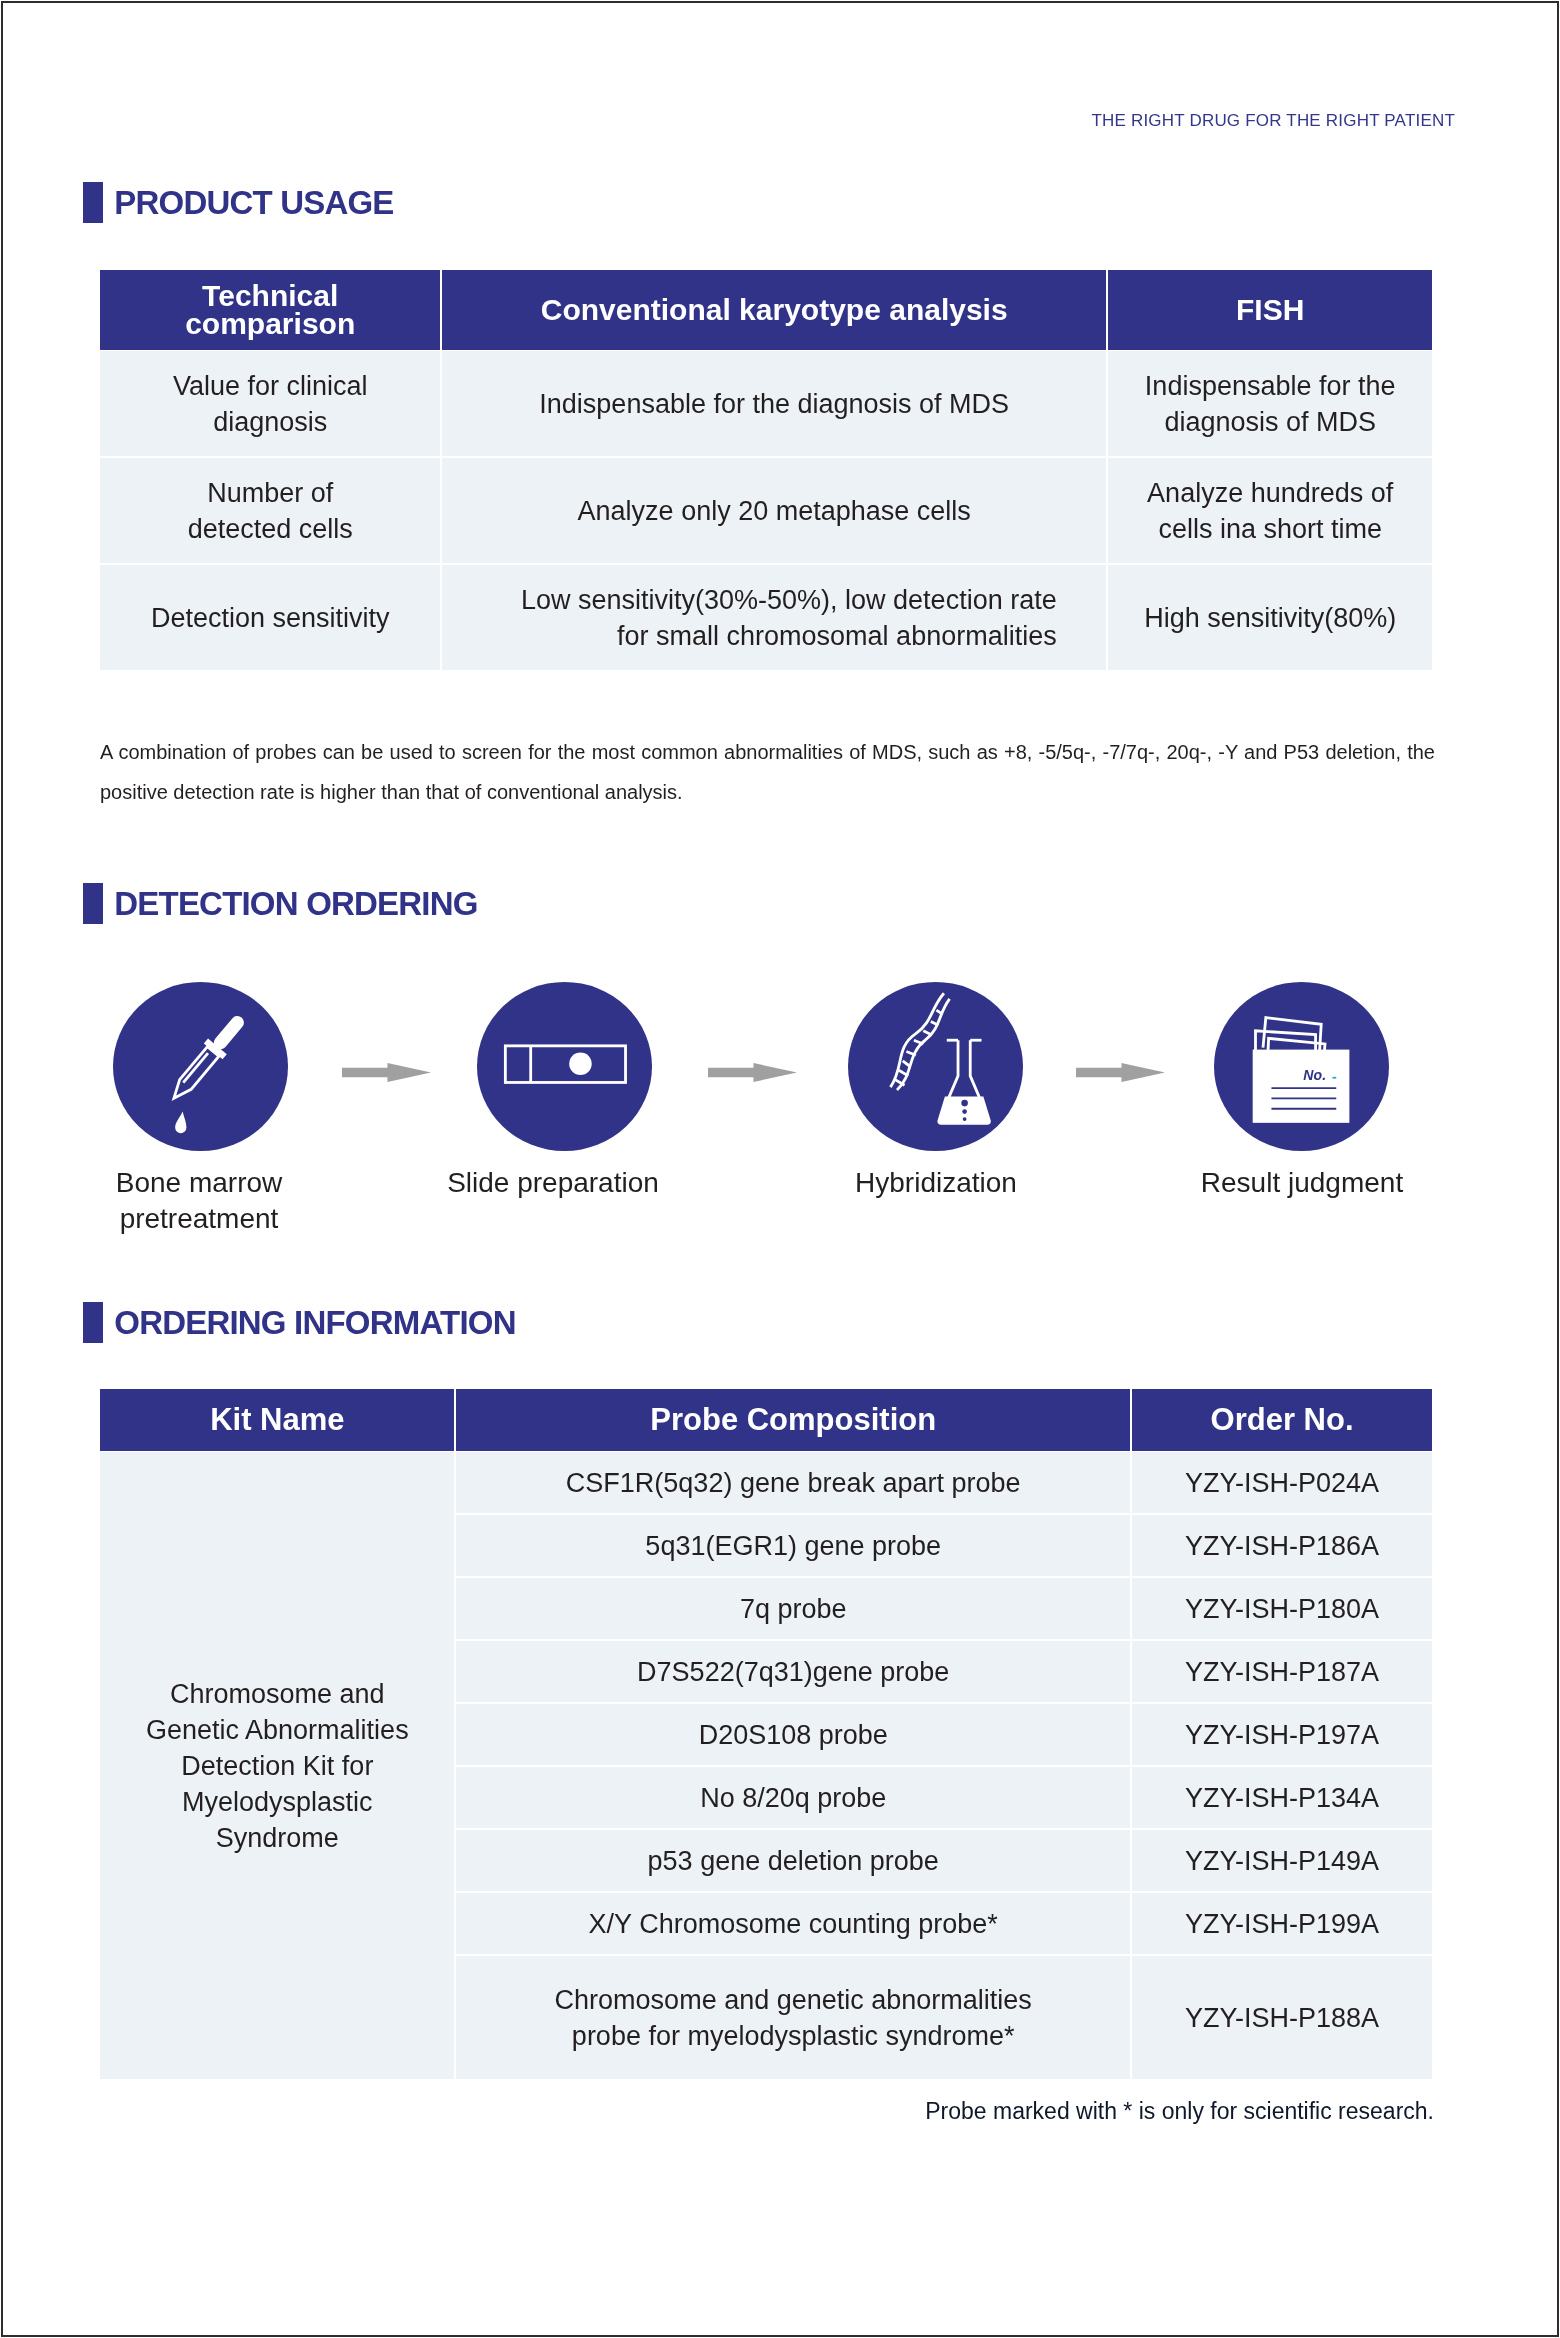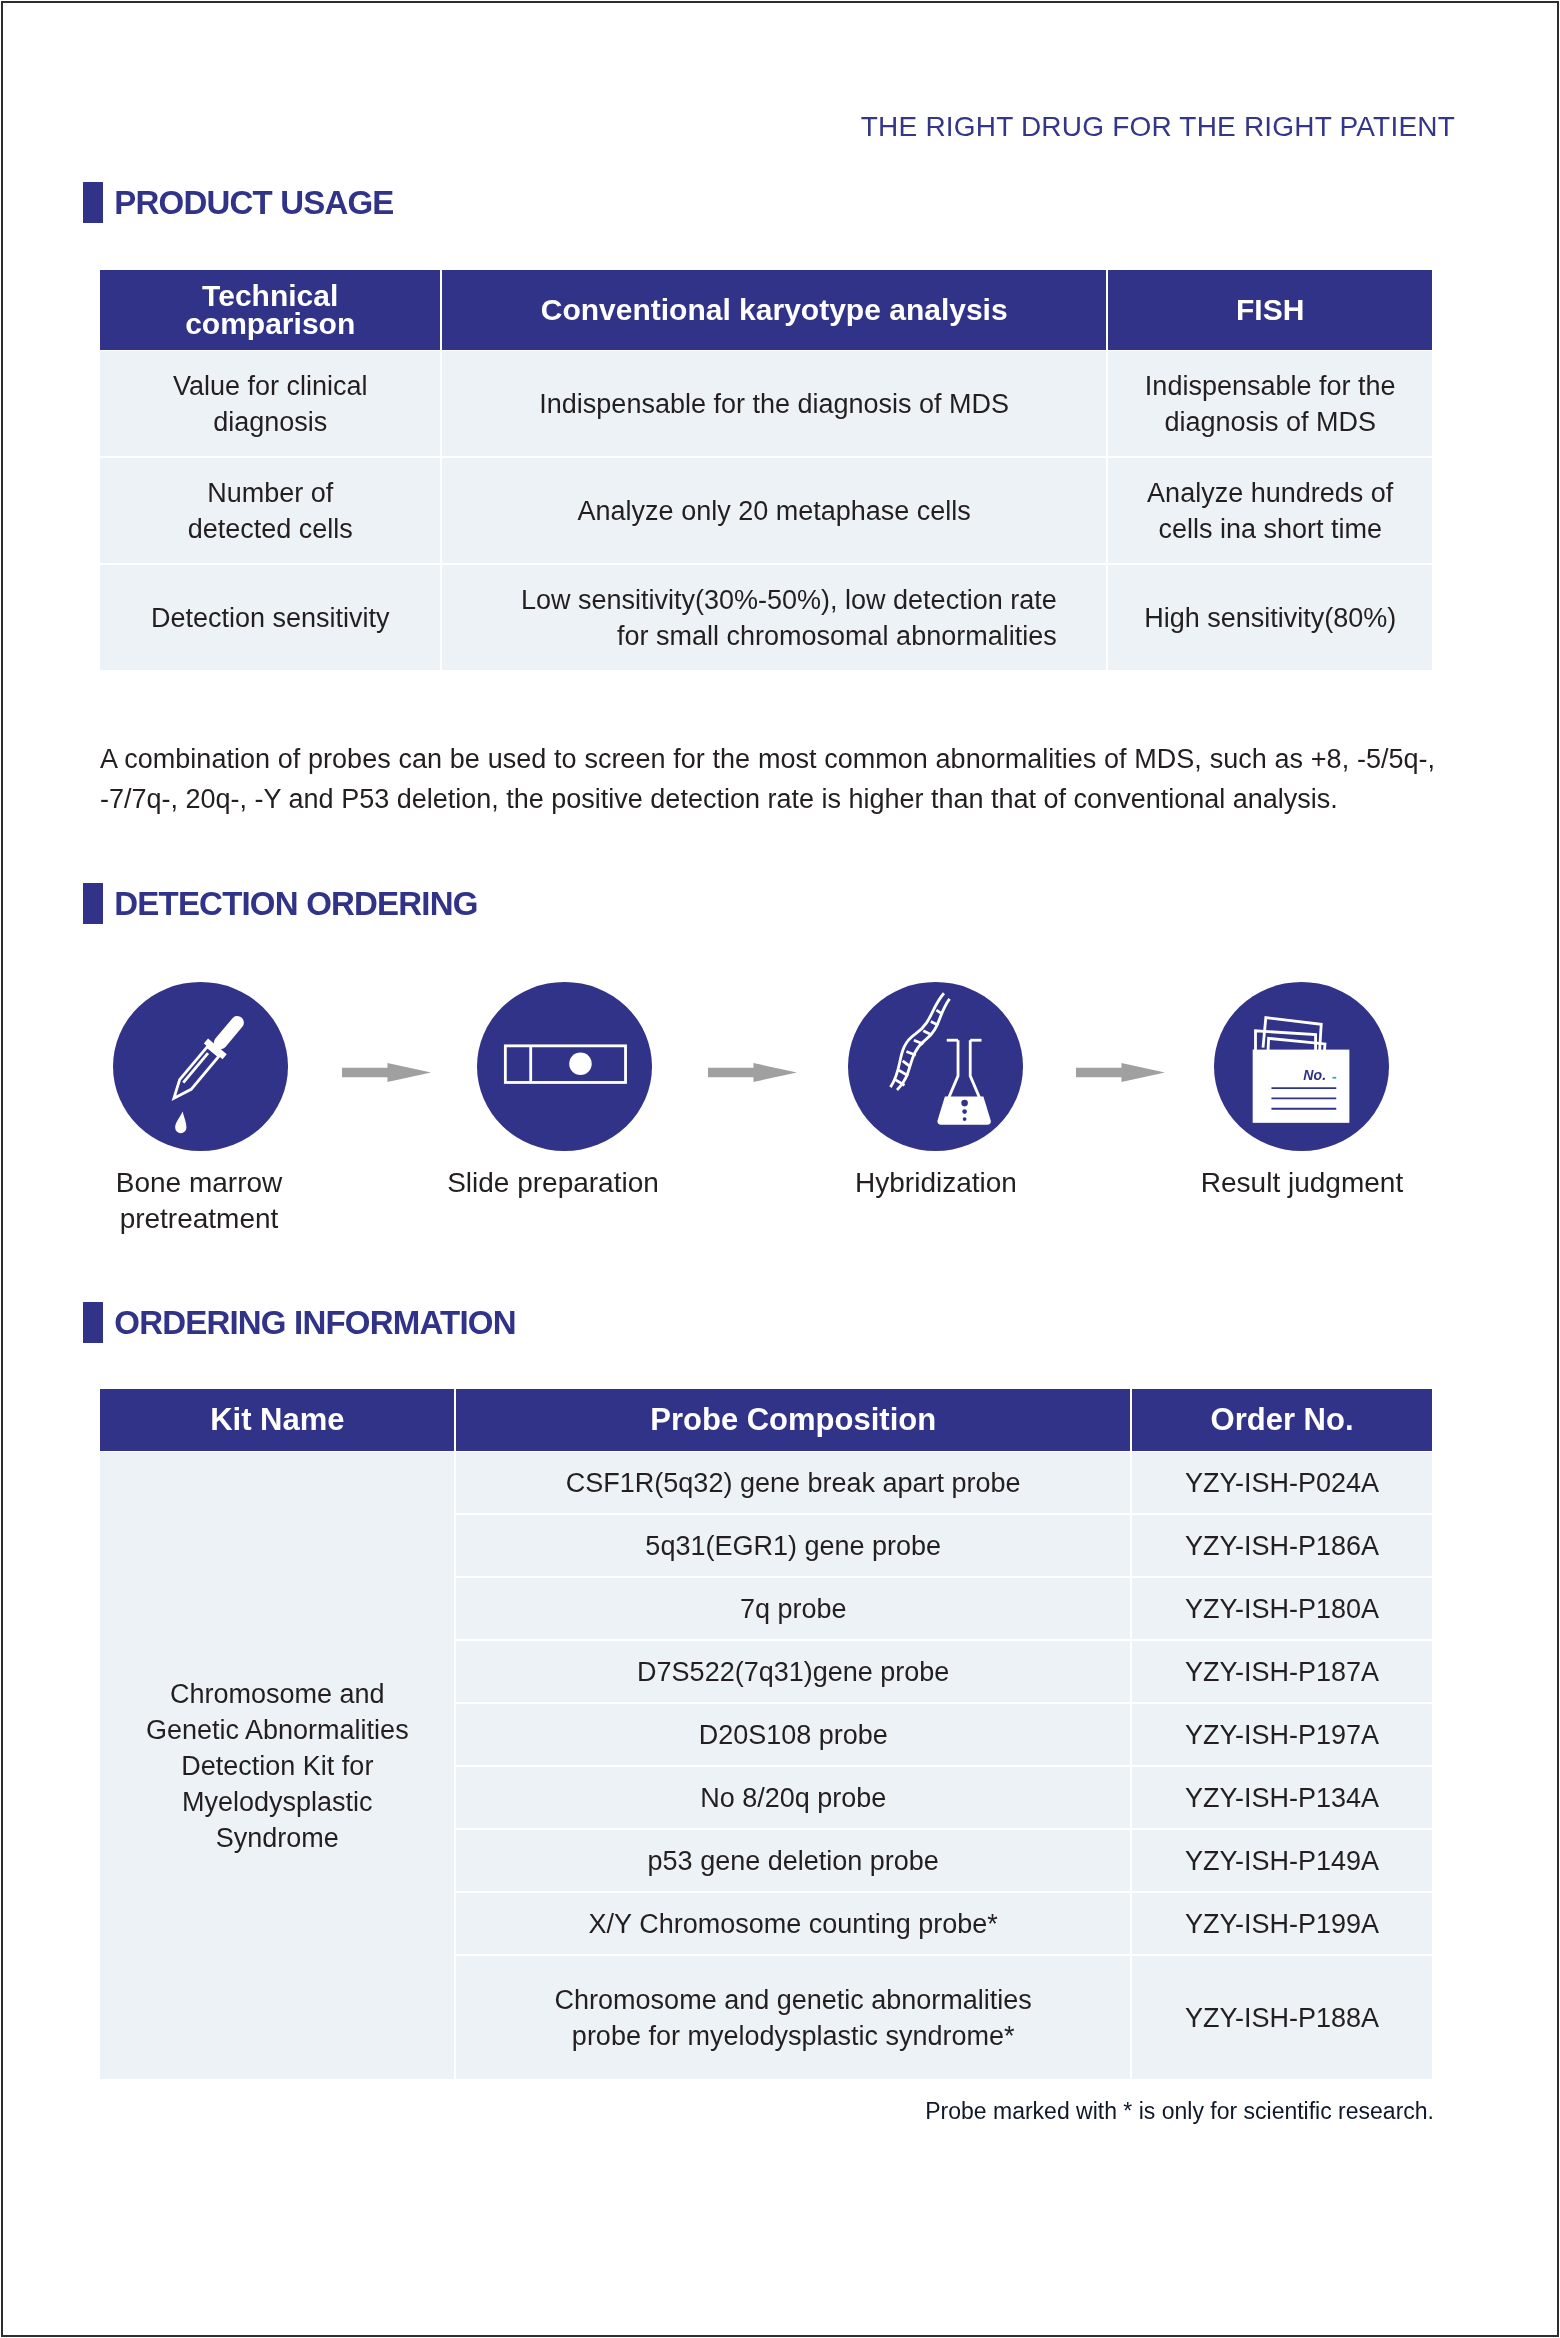--- a/index.html
+++ b/index.html
@@ -1,34 +1,34 @@
 <!DOCTYPE html>
 <html style="font-size:15px"><head>
 <meta charset="utf-8">
 <style>
   html, body { margin:0; padding:0; background:#ffffff; }
   body { width:1560px; height:2339px; position:relative; overflow:hidden;
          font-family:"Liberation Sans", sans-serif; color:#231f20; }
   .page-frame { position:absolute; left:0.9px; top:0.9px; width:1554px; height:2332px;
                 border:2.8px solid #2f2c2d; box-sizing:content-box; }
-  .tagline { position:absolute; right:105px; top:111px; font-size:28px; color:#34368a;
+  .tagline { position:absolute; right:105px; top:111px; font-size:17px; color:#34368a;
              letter-spacing:0.2px; white-space:nowrap; }
   .section-heading { position:absolute; left:83px; height:41px; display:flex; align-items:center; }
   .section-heading .bar { width:20px; height:41px; background:#303388; margin-right:11.3px; }
   .section-heading .title { font-size:33px; font-weight:bold; color:#303388; letter-spacing:-0.8px; white-space:nowrap; }
 
   table.grid { position:absolute; left:101px; border-collapse:separate; border-spacing:2.8px 0; table-layout:fixed; margin-left:-2.8px; }
   table.grid th { background:#303388; color:#ffffff; font-weight:bold; text-align:center; vertical-align:middle; padding:0 5.6px; }
   table.grid td { background:#ecf2f5; text-align:center; vertical-align:middle; padding:0 7.5px; border-bottom:2.8px solid #ffffff; color:#231f20; }
 
   #usage-table { top:270px; width:1336px; }
   #usage-table th { height:80px; font-size:30px; line-height:28px; border-bottom:1.9px solid #ffffff; }
   #usage-table td { height:105px; font-size:27px; line-height:36px; }
 
-  .paragraph { position:absolute; left:100px; top:712px; width:1335px; font-size:27px; line-height:40px;
+  .paragraph { position:absolute; left:100px; top:712px; width:1335px; font-size:20px; line-height:40px;
                text-align:justify; text-align-last:left; color:#231f20; }
 
   .step-circle { position:absolute; width:175px; height:169px; border-radius:50%; background:#303388; top:982px;font-style:italic; }
   .step-circle svg { position:absolute; left:0; top:0; width:175px; height:169px; }
   .step-label { position:absolute; top:1165px; width:282px; text-align:center; font-size:28px; line-height:36px; color:#231f20; }
   .arrow { position:absolute; top:1063px; width:89px; height:19px; }
 
   #order-table { top:1389px; width:1336px; }
   #order-table th { height:62px; font-size:31px; border-bottom:1.9px solid #ffffff; }
   #order-table td { height:61px; font-size:27px; line-height:36px; }

